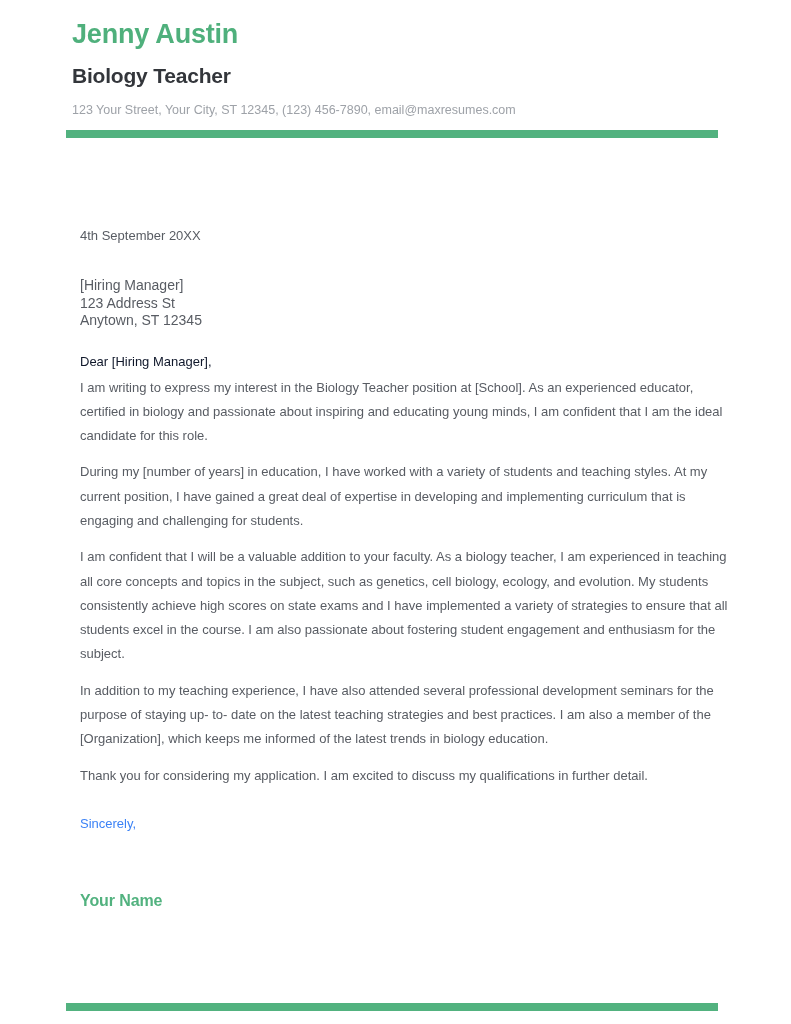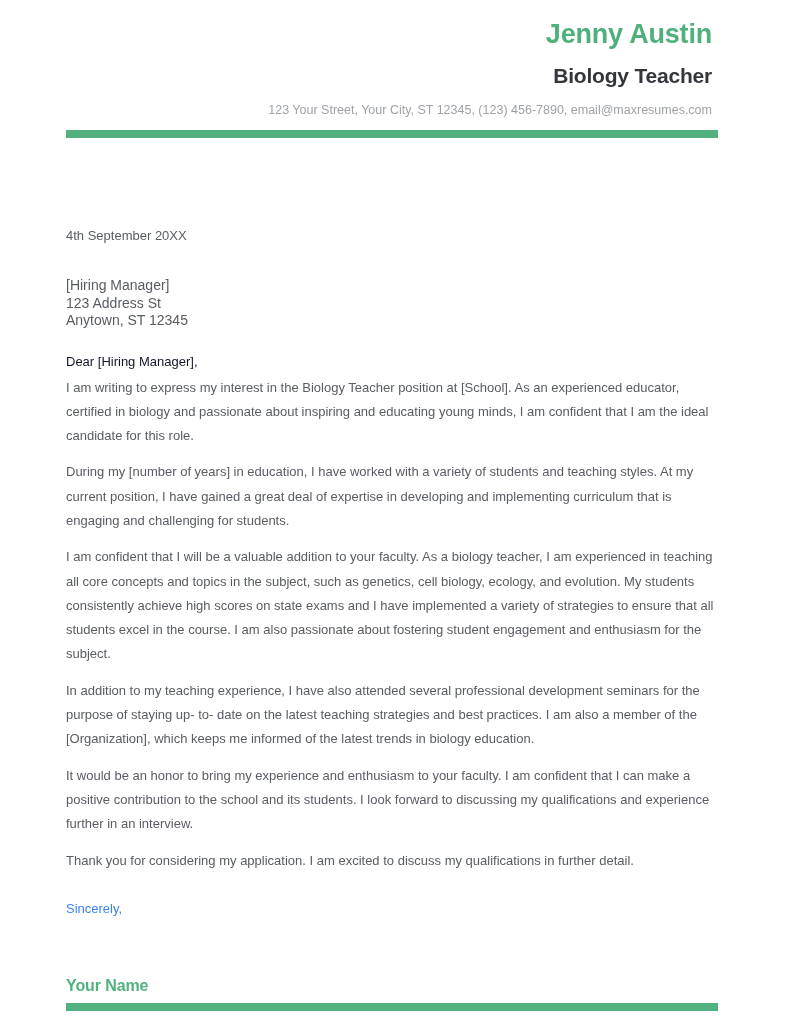--- a/index.html
+++ b/index.html
@@ -18,24 +18,23 @@
   .page {
     position: relative;
     width: 791px;
     height: 1024px;
     background: #ffffff;
     box-sizing: border-box;
   }
 
   .content {
     position: absolute;
-    left: 60px;
+    left: 72px;
     top: 0;
     width: 652px;
-    text-align: right;
   }
 
   
   .header {
     padding-top: 20px;
   }
   .name {
     font-size: 27px;
     font-weight: bold;
     color: #4FB07C;
@@ -72,21 +71,21 @@
   }
   .rule-bottom {
     position: absolute;
     left: 66px;
     top: 1003px;
   }
 
   
   .letter {
     position: absolute;
-    left: 66px;
+    left: 80px;
     top: 226px;
     width: 652px;
   }
 
   .date {
     font-size: 13px;
     color: #585C63;
     line-height: 20px;
     margin: 0;
   }
@@ -163,21 +162,20 @@
       <div>Anytown, ST 12345</div>
     </div>
 
     <div class="salutation">Dear [Hiring Manager],</div>
 
     <div class="paragraphs">
       <p>I am writing to express my interest in the Biology Teacher position at [School]. As an experienced educator, certified in biology and passionate about inspiring and educating young minds, I am confident that I am the ideal candidate for this role.</p>
       <p>During my [number of years] in education, I have worked with a variety of students and teaching styles. At my current position, I have gained a great deal of expertise in developing and implementing curriculum that is engaging and challenging for students.</p>
       <p>I am confident that I will be a valuable addition to your faculty. As a biology teacher, I am experienced in teaching all core concepts and topics in the subject, such as genetics, cell biology, ecology, and evolution. My students consistently achieve high scores on state exams and I have implemented a variety of strategies to ensure that all students excel in the course. I am also passionate about fostering student engagement and enthusiasm for the subject.</p>
       <p>In addition to my teaching experience, I have also attended several professional development seminars for the purpose of staying up- to- date on the latest teaching strategies and best practices. I am also a member of the [Organization], which keeps me informed of the latest trends in biology education.</p>
-      <p>It would be an honor to bring my experience and enthusiasm to your faculty. I am confident that I can make a positive contribution to the school and its students. I look forward to discussing my qualifications and experience further in an interview.</p>
       <p>Thank you for considering my application. I am excited to discuss my qualifications in further detail.</p>
     </div>
 
     <div class="closing">Sincerely,</div>
 
     <div class="signature-name">Your Name</div>
   </div>
 
   <div class="rule rule-bottom"></div>
 

